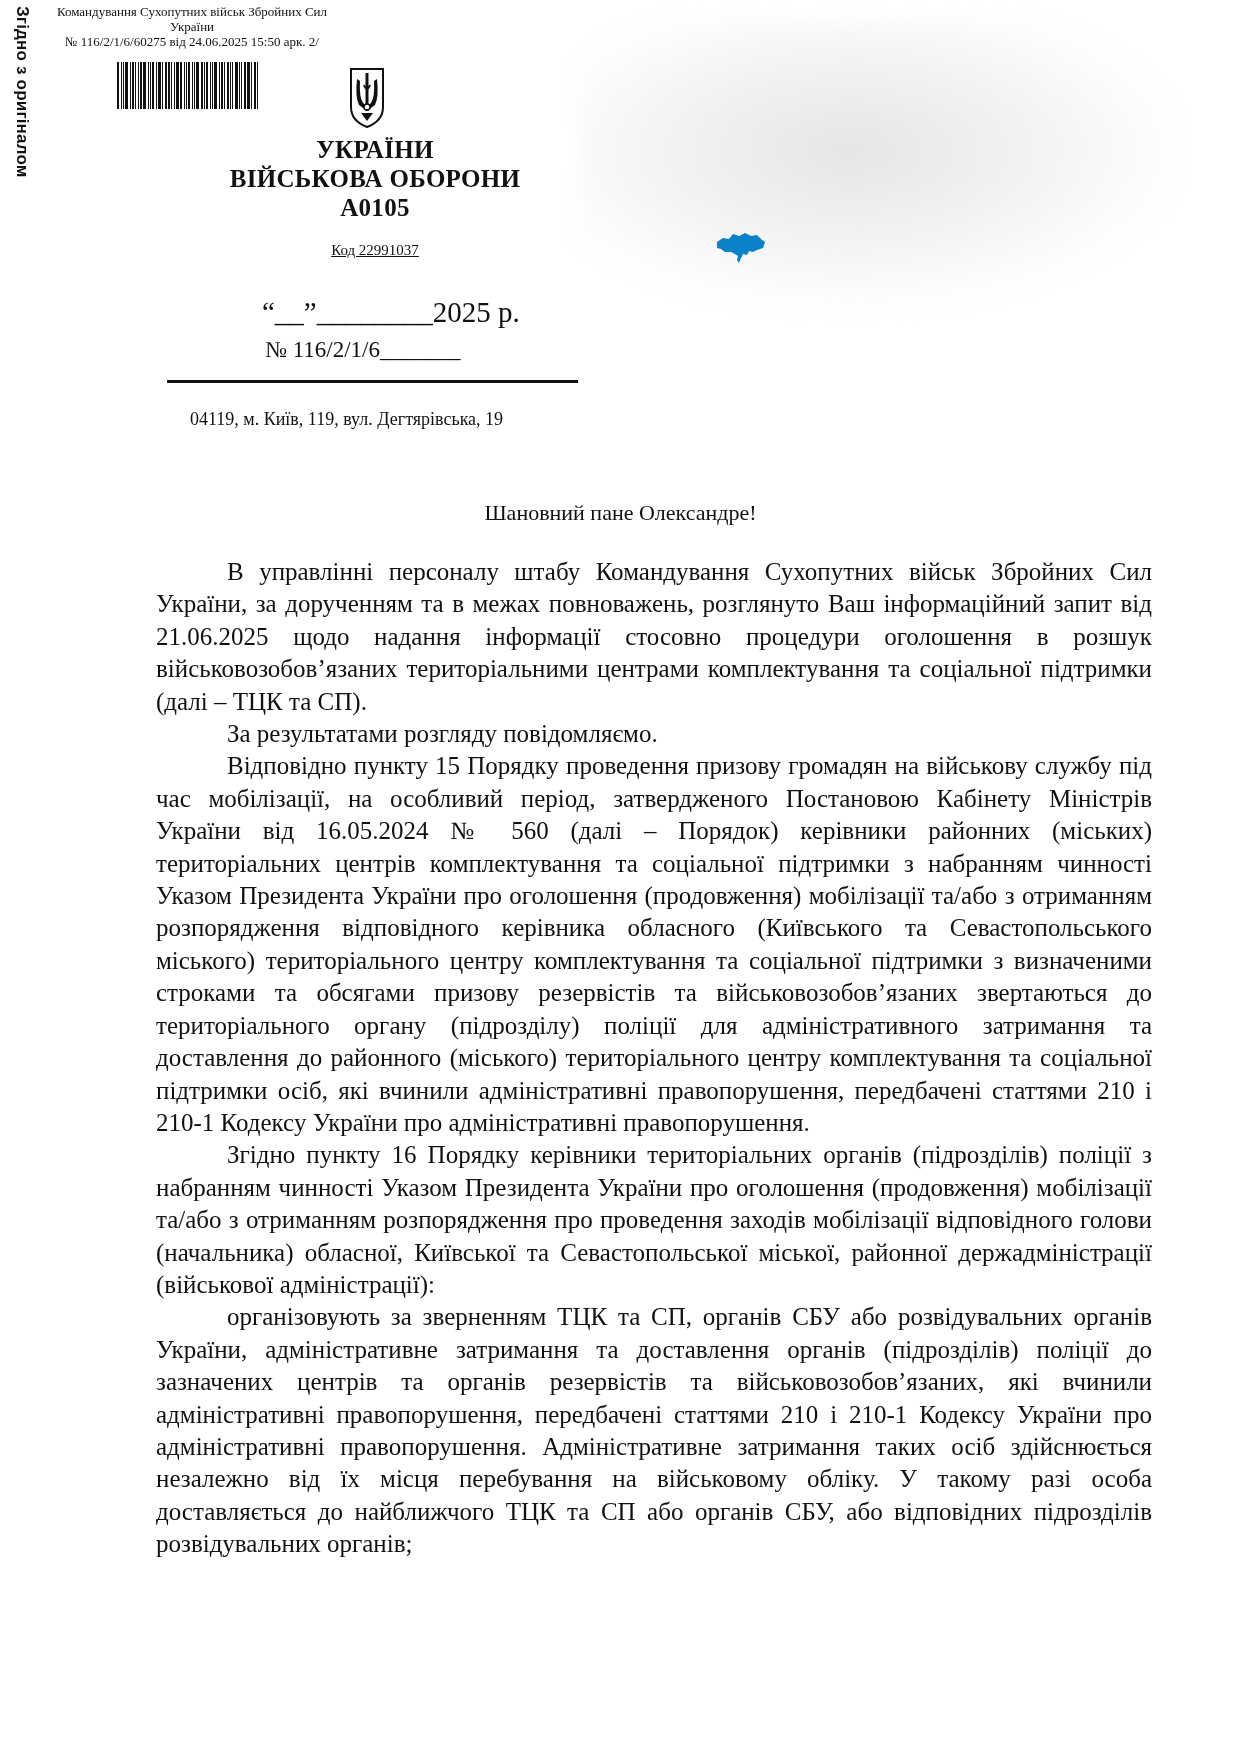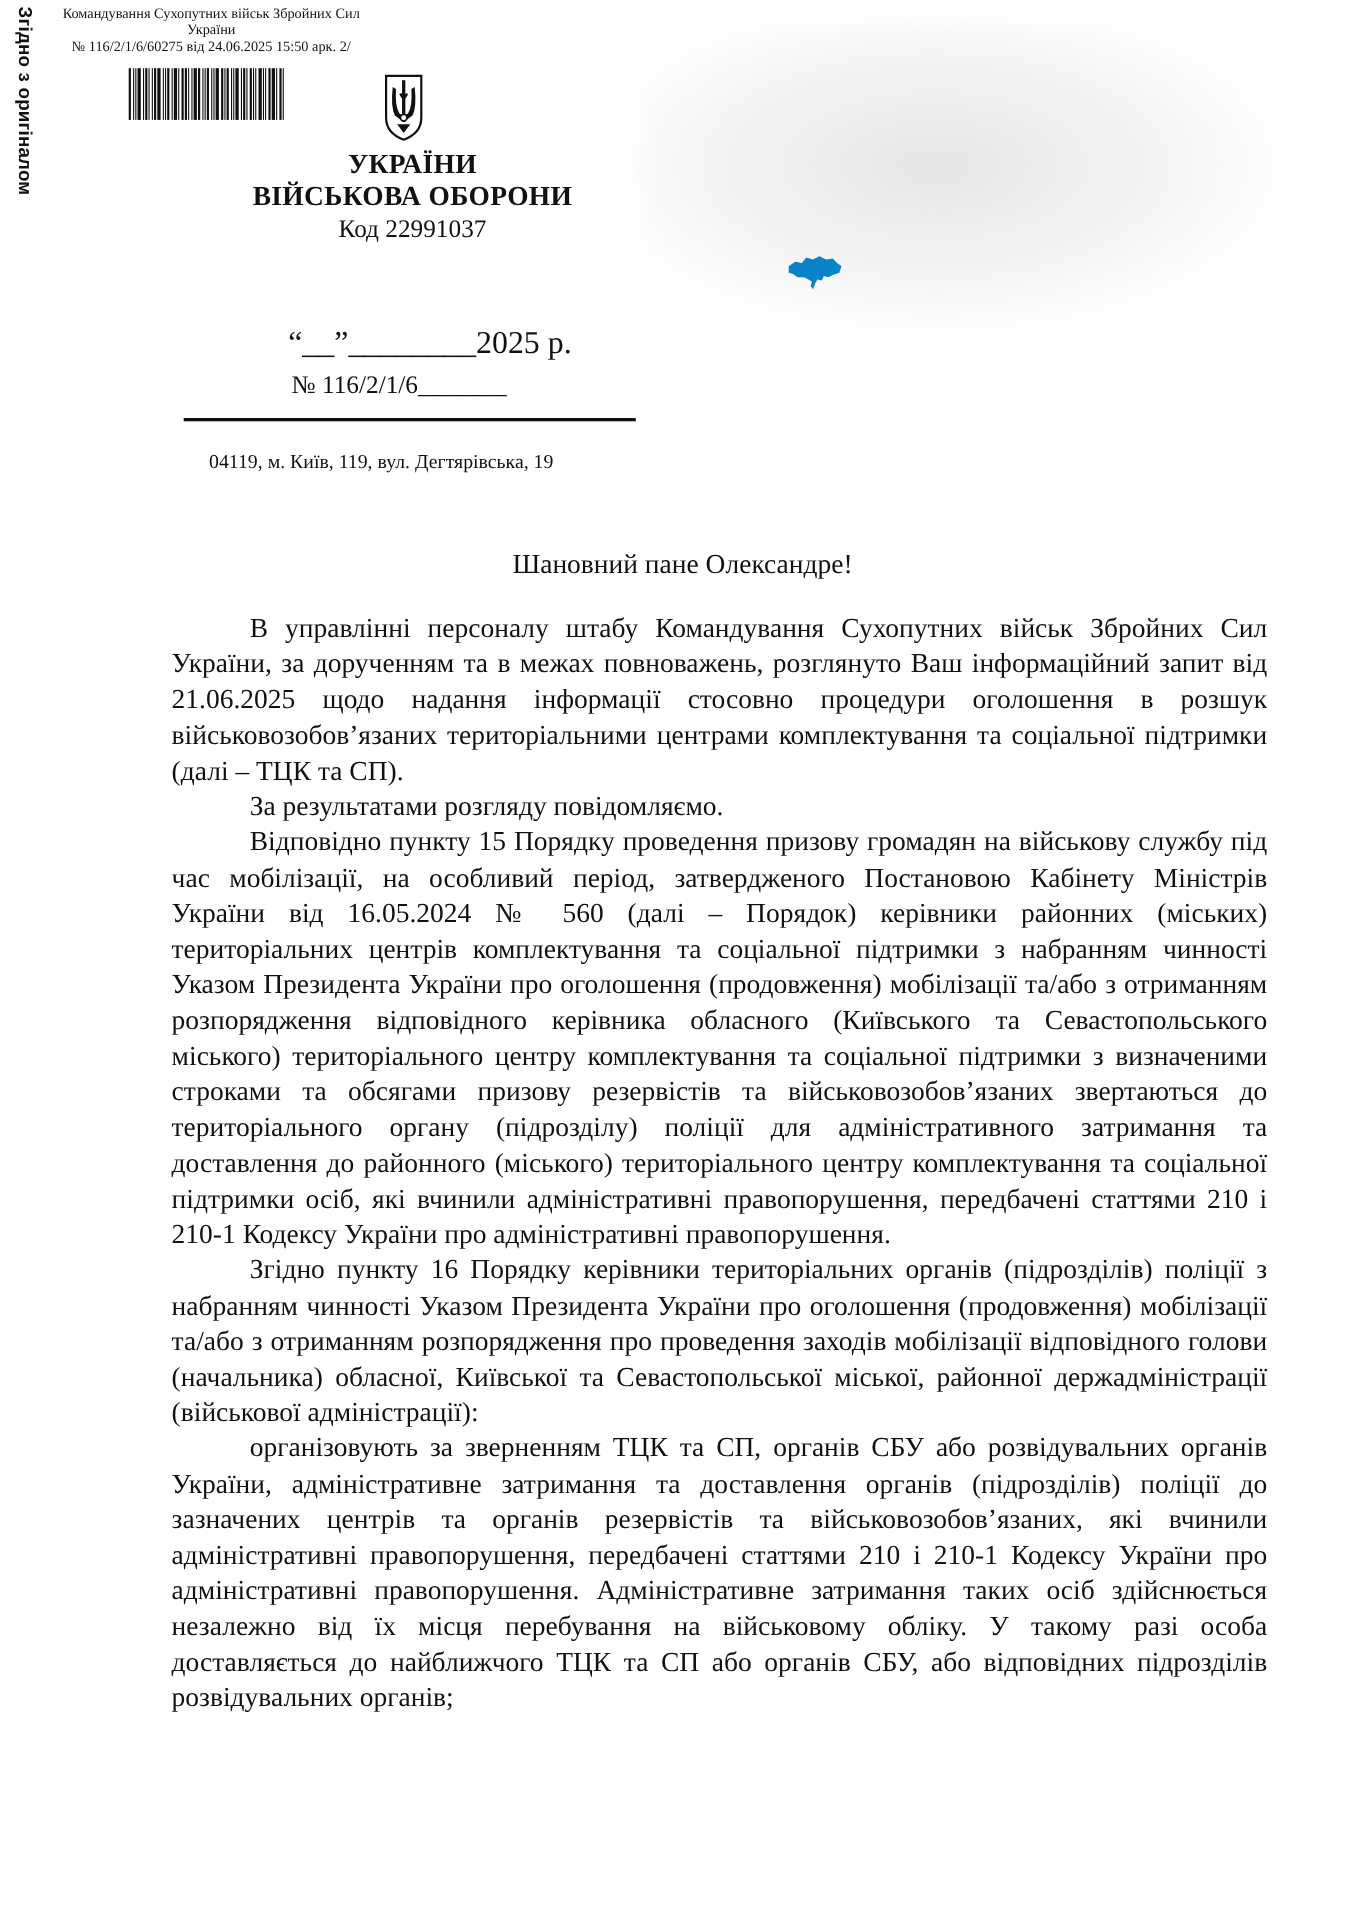--- a/index.html
+++ b/index.html
@@ -27,21 +27,21 @@
     .barcode i { display: block; background: #111; margin-right: 1px; }
     .coat {
       position: absolute; left: 349px; top: 63px; width: 36px; height: 66px;
     }
     .header-block {
       position: absolute; left: 170px; top: 135px; width: 410px; text-align: center;
     }
     .header-block .bold {
       font-weight: bold; font-size: 25px; line-height: 29px; letter-spacing: 0.3px;
     }
-    .header-block .code { font-size: 23px; line-height: 29px; margin-top: 0px; }
+    .header-block .code { font-size: 15px; line-height: 29px; margin-top: 14px; text-decoration: underline; }
     .date-line {
       position: absolute; left: 262px; top: 296px; font-size: 29px; white-space: nowrap;
     }
     .num-line {
       position: absolute; left: 265px; top: 337px; font-size: 23px; white-space: nowrap;
     }
     .rule {
       position: absolute; left: 167px; top: 380px; width: 411px; height: 3px; background: #111;
     }
     .address {
@@ -51,21 +51,21 @@
       position: absolute; left: 580px; top: 20px; width: 600px; height: 290px;
       background: radial-gradient(ellipse at 45% 45%, rgba(225,225,225,0.85) 0%, rgba(235,235,235,0.6) 40%, rgba(255,255,255,0) 72%);
       filter: blur(8px);
     }
     .logo {
       position: absolute; left: 715px; top: 230px; display: flex; align-items: center;
       color: #0a82c8; font-weight: bold; font-size: 34px;
     }
     .logo svg { width: 52px; height: 36px; margin-right: 6px; }
     .greeting {
-      position: absolute; left: 0; right: 0; top: 500px; text-align: center; font-size: 25px;
+      position: absolute; left: 0; right: 0; top: 500px; text-align: center; font-size: 22px;
     }
     .body-text {
       position: absolute; left: 156px; width: 996px; top: 556px;
       font-size: 25px; line-height: 32.4px; text-align: justify;
     }
     .body-text p { margin: 0; text-indent: 71px; }
   </style>
 </head>
 <body>
 
@@ -137,20 +137,21 @@
     <path d="M8 16 Q6 34 10 42 L18 48 L26 42 Q30 34 28 16 L25 18 Q26 34 22 40 L18 43 L14 40 Q10 34 11 18 Z" fill="#111"></path>
     <circle cx="18" cy="44" r="3" fill="#fff" stroke="#111" stroke-width="1.5"></circle>
     <path d="M12 50 L24 50 L18 58 Z" fill="#111"></path>
     <path d="M15 22 Q18 30 21 22" stroke="#111" stroke-width="2" fill="none"></path>
   </svg>
 </div>
 
 <div class="header-block">
   <div class="bold">УКРАЇНИ</div>
   <div class="bold">ВІЙСЬКОВА ОБОРОНИ</div>
+  <div class="bold">А0105</div>
   <div class="code">Код 22991037</div>
 </div>
 
 <div class="date-line">“__”________2025 р.</div>
 <div class="num-line">№ 116/2/1/6_______</div>
 <div class="rule"></div>
 <div class="address">04119, м. Київ, 119, вул. Дегтярівська, 19</div>
 
 <div class="blur-area"></div>
 

